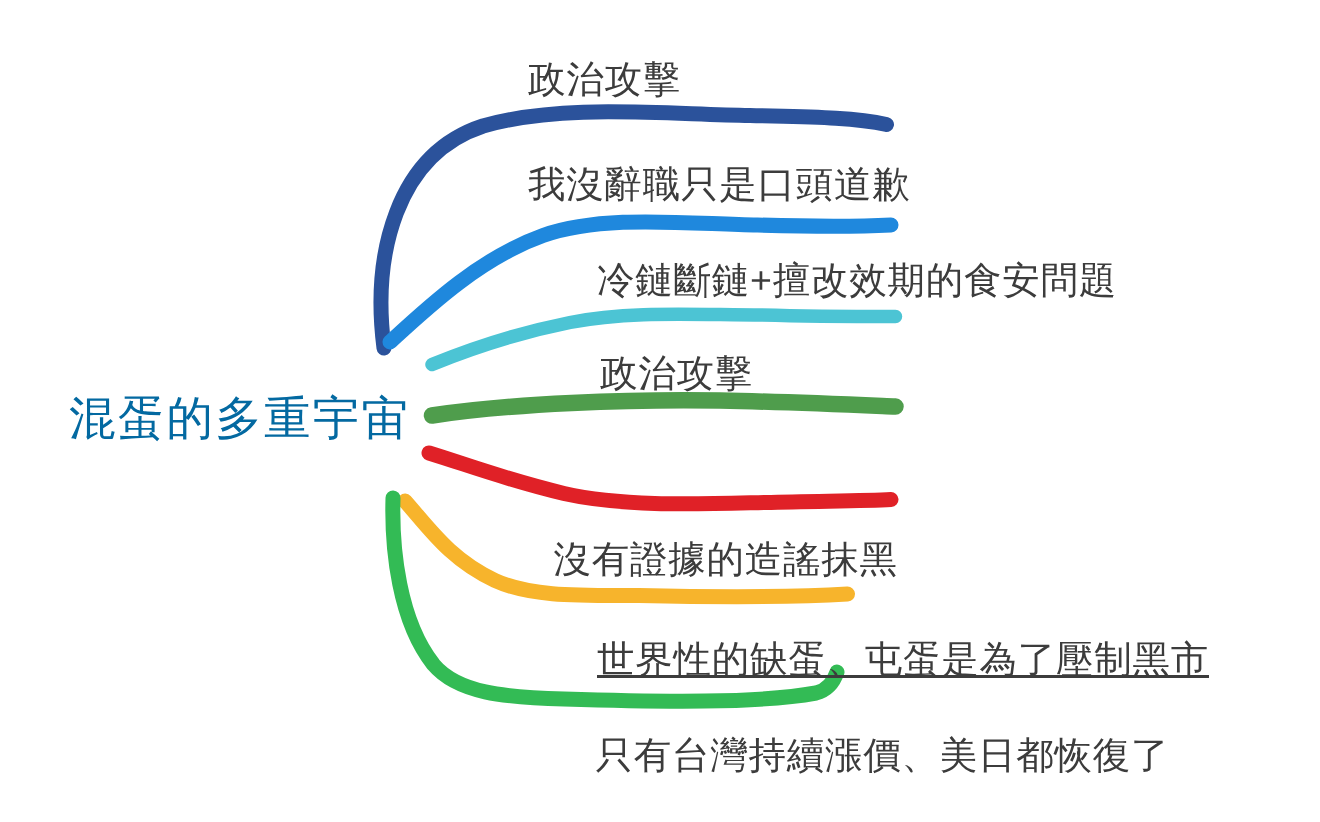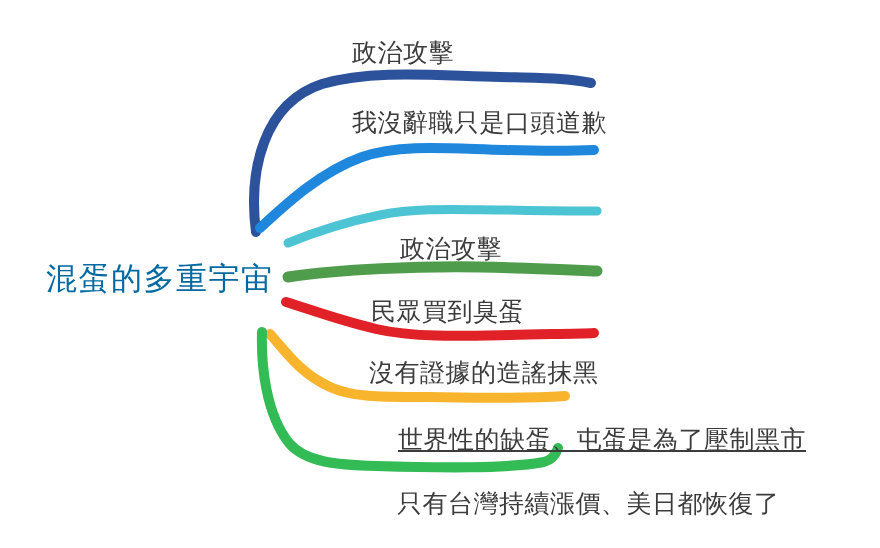--- a/index.html
+++ b/index.html
@@ -61,19 +61,19 @@
     <path stroke-width="11" d="M 288 277 C 340 269 420 266 480 267 C 525 268 572 270 597 271" stroke="#4f9d4c"></path>
     <path stroke-width="10" d="M 286 302 C 312 310 338 320 376 329 C 416 338 466 336 510 335 C 546 334 576 334 594 333" stroke="#e02127"></path>
     <path stroke-width="10" d="M 270 334 C 286 352 300 373 330 387 C 354 398 386 397 426 397 C 472 398 532 398 565 396" stroke="#f7b42c"></path>
     <path stroke-width="10" d="M 262 332 C 261 366 266 414 289 443 C 305 462 336 465 376 466 C 440 468 506 469 544 462 C 552 460 556 454 558 448" stroke="#33bb55"></path>
   </svg>
 
   <div class="central-topic">混蛋的多重宇宙</div>
 
   <div class="topic-label tl-1">政治攻擊</div>
   <div class="topic-label tl-2">我沒辭職只是口頭道歉</div>
+  <div class="topic-label tl-3">冷鏈斷鏈+擅改效期的食安問題</div>
   <div class="topic-label tl-4">政治攻擊</div>
-  <div class="topic-label tl-5">民眾買到臭蛋</div>
   <div class="topic-label tl-6">沒有證據的造謠抹黑</div>
   <div class="topic-label tl-7">世界性的缺蛋、屯蛋是為了壓制黑市</div>
   <div class="topic-label tl-8">只有台灣持續漲價、美日都恢復了</div>
 
 </div>
 
 </body></html>

